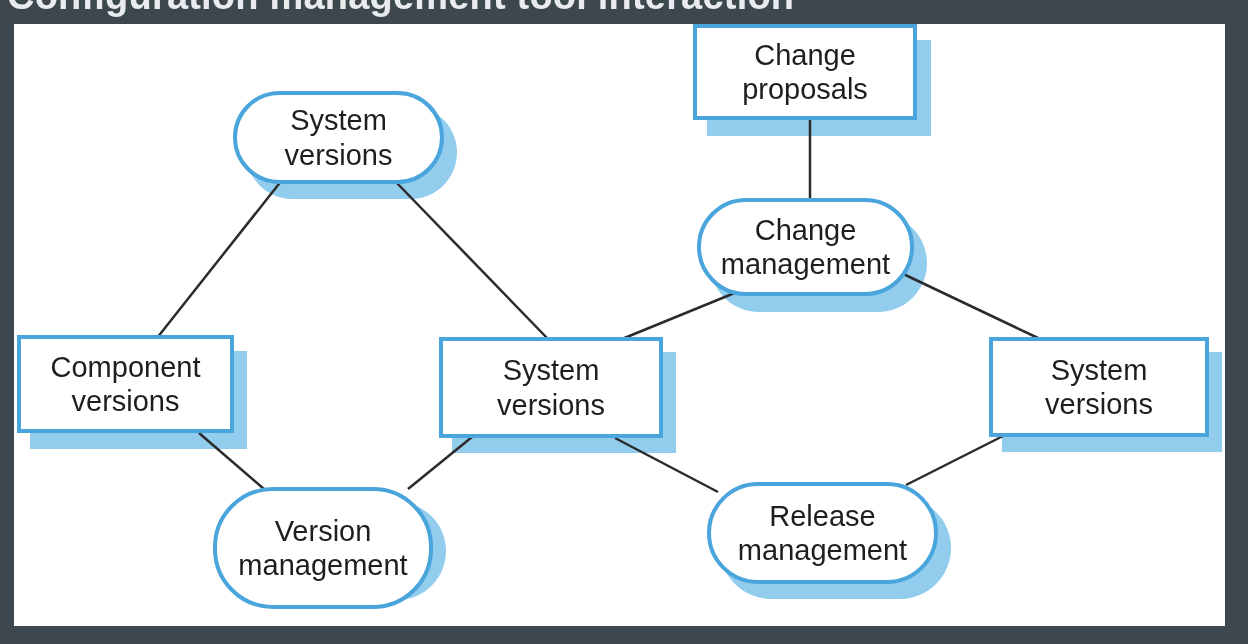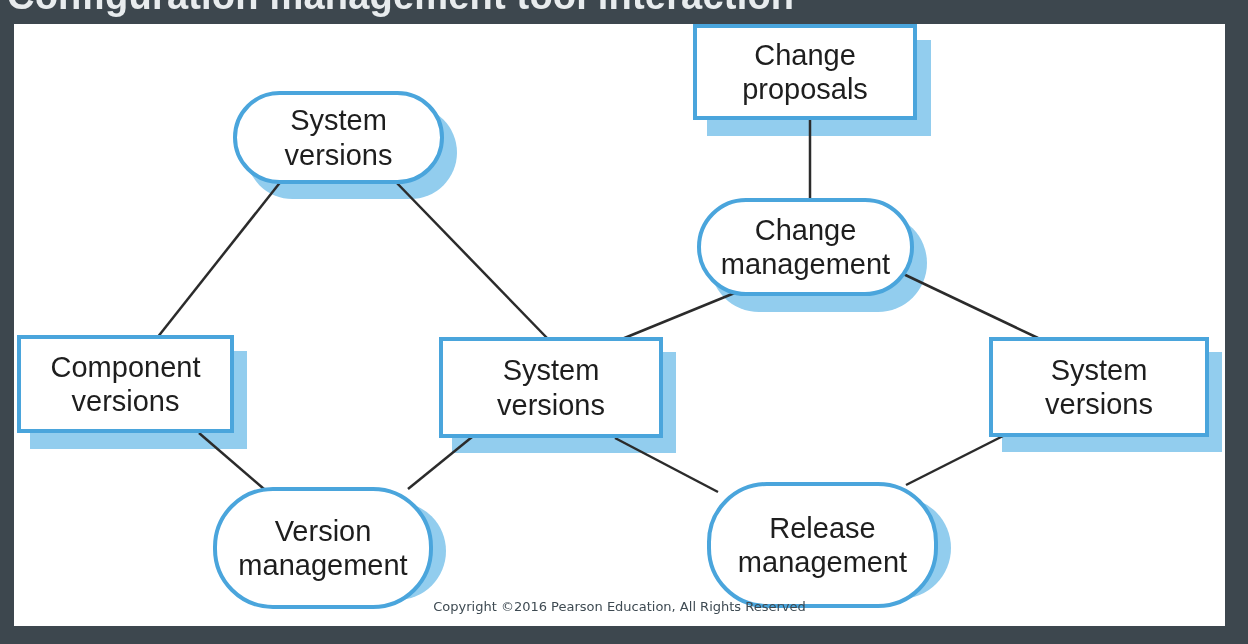--- a/index.html
+++ b/index.html
@@ -70,21 +70,21 @@
   .n-change-management  {left:697px;top:198px; width:217px;height:98px;}
   .s-change-management  {left:710px;top:214px; width:217px;height:98px;}
   .n-component-versions {left:17px; top:335px; width:217px;height:98px;}
   .s-component-versions {left:30px; top:351px; width:217px;height:98px;}
   .n-system-versions    {left:439px;top:337px; width:224px;height:101px;}
   .s-system-versions    {left:452px;top:352px; width:224px;height:101px;}
   .n-system-releases    {left:989px;top:337px; width:220px;height:100px;}
   .s-system-releases    {left:1002px;top:352px;width:220px;height:100px;}
   .n-version-management {left:213px;top:487px; width:220px;height:122px;}
   .s-version-management {left:226px;top:502px; width:220px;height:98px;}
-  .n-release-management {left:707px;top:482px; width:231px;height:126px;}
+  .n-release-management {left:707px;top:482px; width:231px;height:102px;}
   .s-release-management {left:720px;top:497px; width:231px;height:102px;}
 </style>
 </head>
 <body>
 
 <div class="screen">
 
   <div class="slide-title">Configuration management tool interaction</div>
 
   <div class="panel"></div>
@@ -145,15 +145,14 @@
   <div class="node rounded n-version-management">
     <span>Version</span>
     <span>management</span>
   </div>
 
   <div class="node rounded n-release-management">
     <span>Release</span>
     <span>management</span>
   </div>
 
-  <div class="copyright">Copyright ©2016 Pearson Education, All Rights Reserved</div>
 
 </div>
 
 </body></html>

